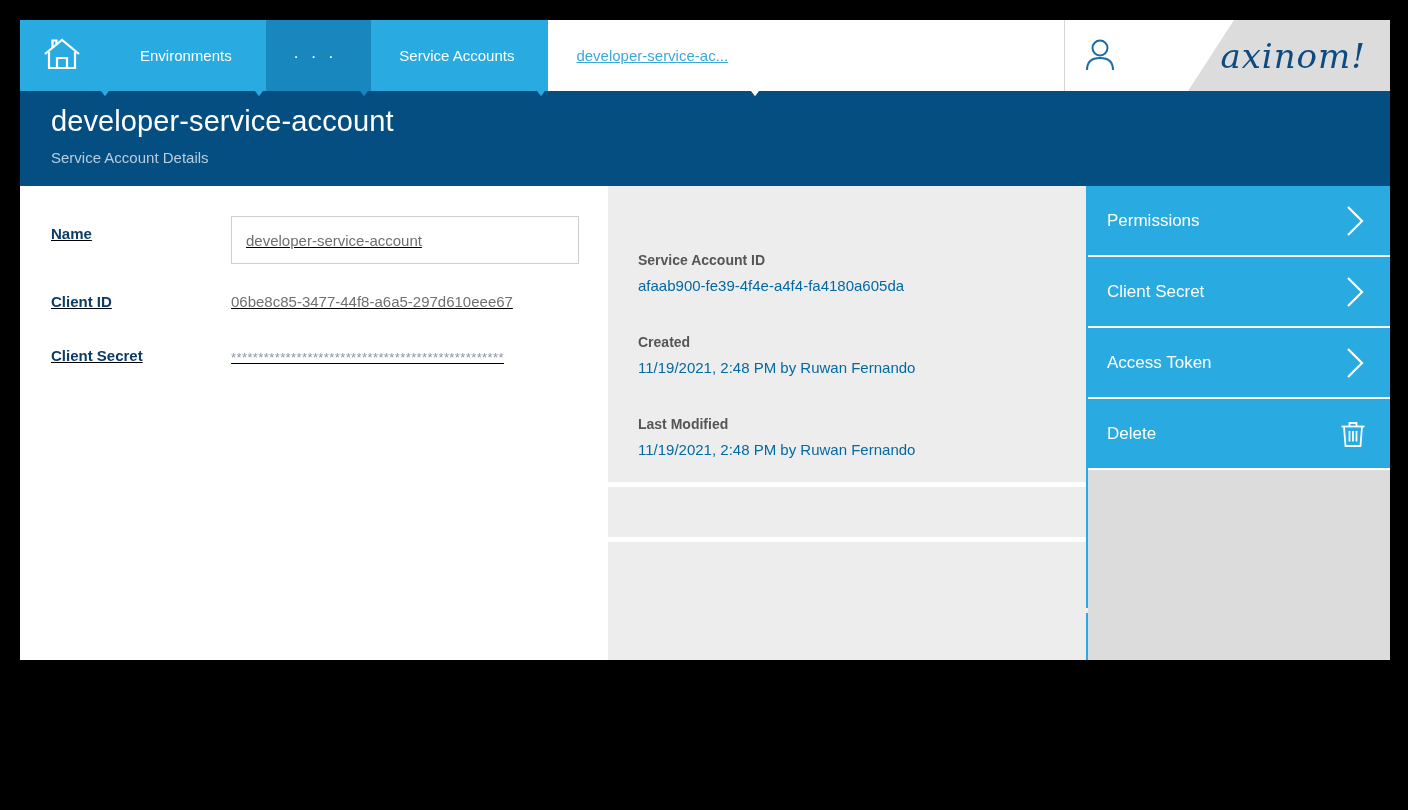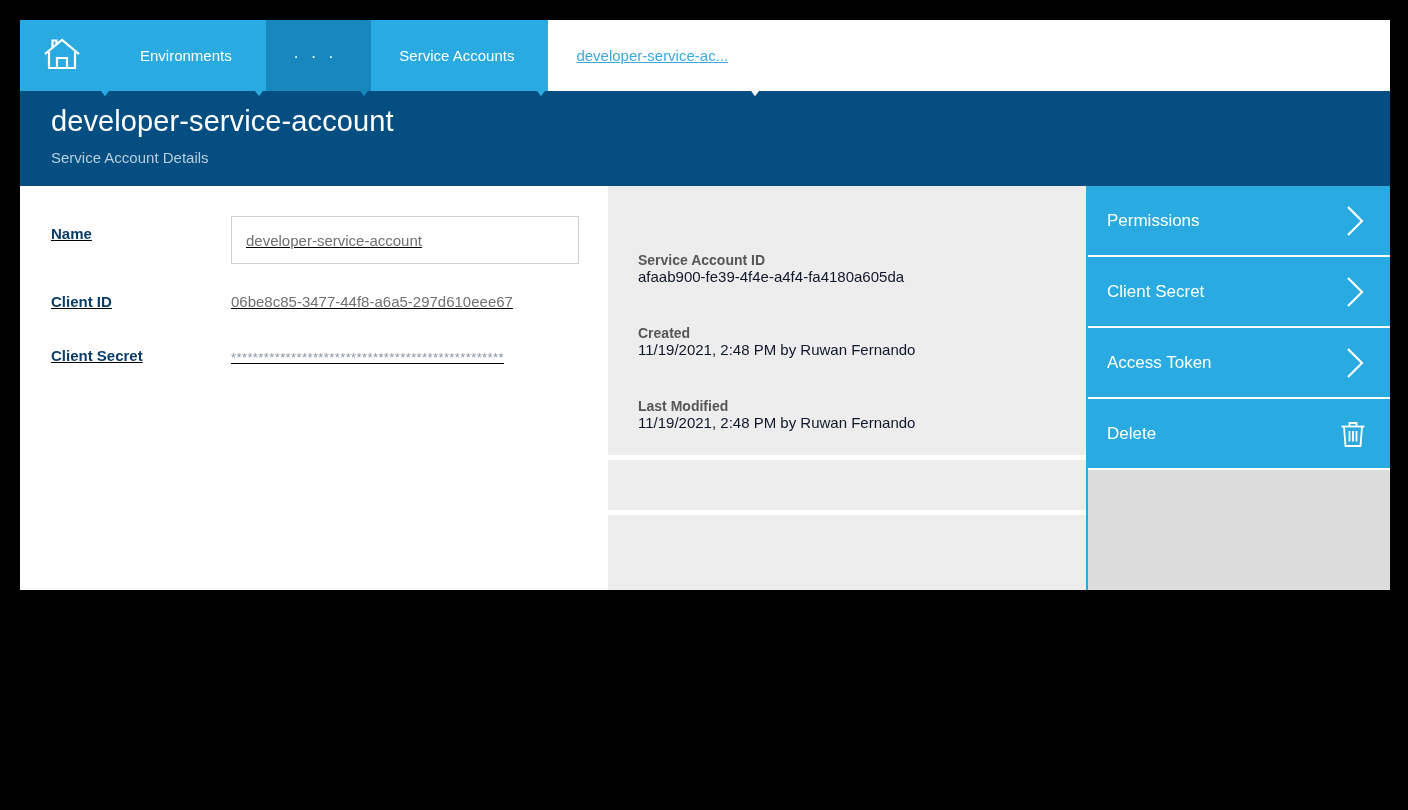--- a/index.html
+++ b/index.html
@@ -11,21 +11,21 @@
     font-family: "Liberation Sans", sans-serif;
     overflow: hidden;
   }
 
   
   .app-frame {
     position: absolute;
     left: 20px;
     top: 20px;
     width: 1370px;
-    height: 570px;
+    height: 640px;
     background: #ffffff;
     overflow: hidden;
   }
 
   
   .topbar {
     position: relative;
     height: 71px;
     background: #ffffff;
     display: flex;
@@ -209,22 +209,23 @@
   }
   .info-card + .info-card { margin-top: 5px; }
   .info-card.empty { height: 180px; padding: 0; }
   .info-key {
     color: #565656;
     font-weight: bold;
     font-size: 14px;
     margin-top: 40px;
   }
   .info-val {
-    color: #0f172a;
-    font-size: 15px;
+    color: #0369a1;
+    font-size: 15px;
+    margin-top: 9px;
   }
   .info-block + .info-block { margin-top: 26px; }
 
   
   .col-actions {
     width: 302px;
     background: #dcdcdc;
     display: flex;
     flex-direction: column;
   }
@@ -302,20 +303,33 @@
         <span class="crumb-body"></span>
         <span class="crumb-label">Service Accounts</span>
       </div>
 
       <div class="crumb lvl-current">
         <span class="crumb-body"></span>
         <span class="crumb-label">developer-service-ac...</span>
       </div>
     </div>
 
+    <div class="topbar-right">
+      <div class="user-box">
+        <span>
+          <svg width="34" height="36" viewBox="0 0 34 36" fill="none" stroke="#1b6ea5" stroke-width="2">
+            <circle cx="17" cy="12" r="7.5"></circle>
+            <path d="M4 34 C4 25 10 22 17 22 C24 22 30 25 30 34"></path>
+          </svg>
+        </span>
+      </div>
+      <div class="brand-wedge">
+        <span class="brand-text">axinom!</span>
+      </div>
+    </div>
   </div>
 
   <div class="title-band">
     <div class="page-title">developer-service-account</div>
     <div class="page-subtitle">Service Account Details</div>
   </div>
 
   <div class="content">
 
     <div class="col-form">

